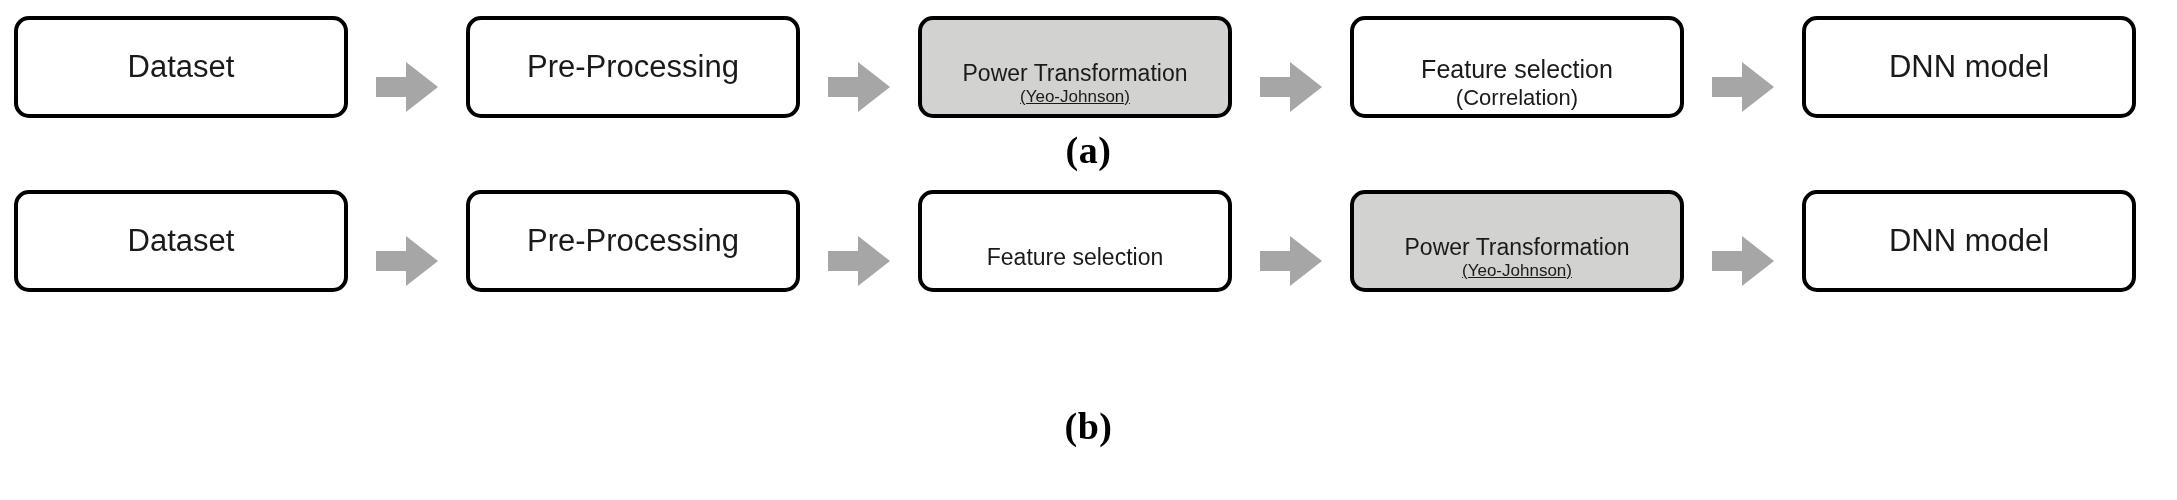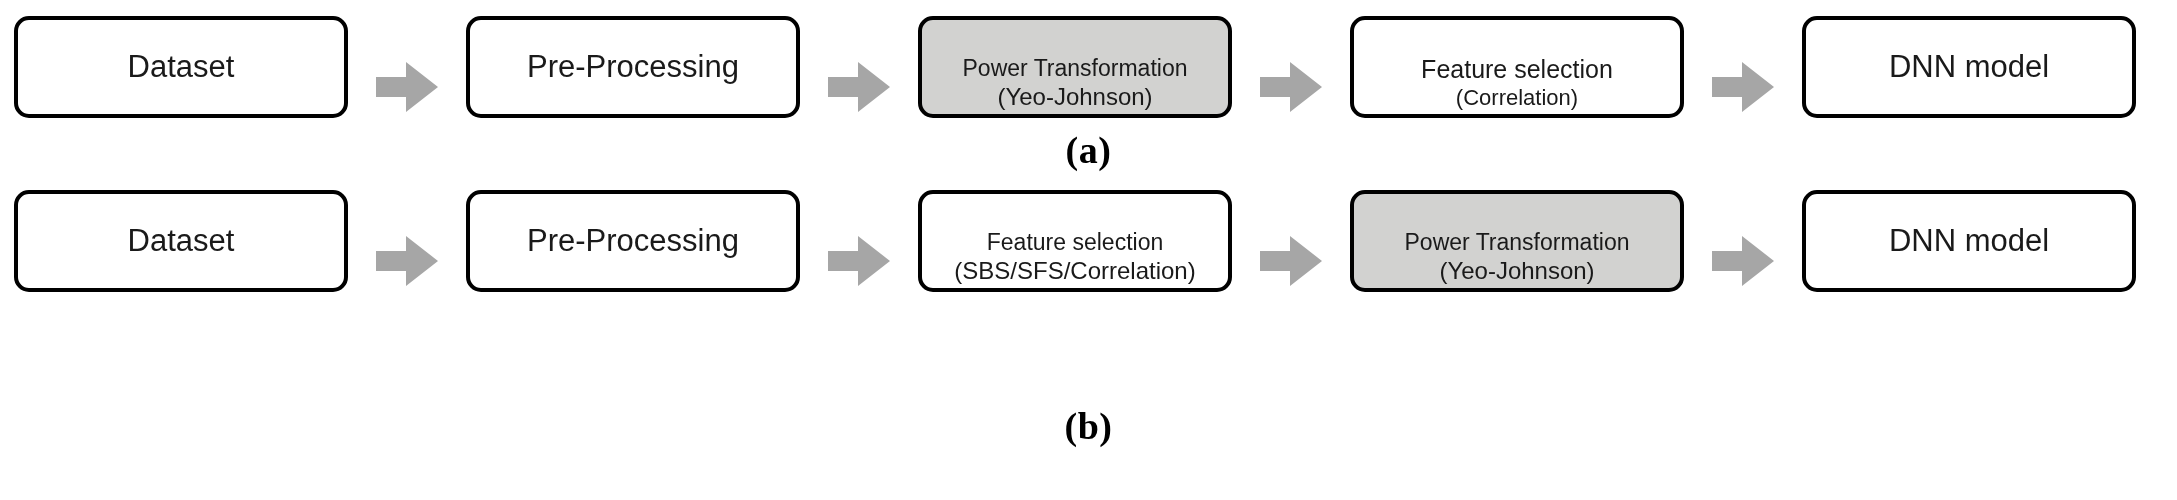--- a/index.html
+++ b/index.html
@@ -63,21 +63,21 @@
   }
   
   .node.double .line1 {
     font-size: 25px;
     margin-top: 32px;
   }
   .node.double .line2 {
     font-size: 22px;
   }
   .node.double.tight .line1 { font-size: 23px; }
-  .node.double.tight .line2 { font-size: 24px; }
+  .node.double.tight .line2 { font-size: 17px; text-decoration: underline; }
 
   
   .w-dataset   { width: 334px; }
   .w-prep      { width: 334px; }
   .w-mid       { width: 314px; }
   .w-mid-wide  { width: 334px; }
   .w-dnn       { width: 334px; }
 
   
   .arrow {
@@ -197,21 +197,20 @@
     <div class="gap-l"></div>
     <div class="arrow">
       <svg viewBox="0 0 62 62" xmlns="http://www.w3.org/2000/svg" aria-hidden="true">
         <polygon points="0,21 30,21 30,6 62,31 30,56 30,41 0,41" fill="#a6a6a6"></polygon>
       </svg>
     </div>
     <div class="gap-l"></div>
 
     <div class="node double tight w-mid" style="background: rgb(255, 255, 255);">
       <span class="line1">Feature selection</span>
-      <span class="line2">(SBS/SFS/Correlation)</span>
     </div>
 
     <div class="gap-l"></div>
     <div class="arrow">
       <svg viewBox="0 0 62 62" xmlns="http://www.w3.org/2000/svg" aria-hidden="true">
         <polygon points="0,21 30,21 30,6 62,31 30,56 30,41 0,41" fill="#a6a6a6"></polygon>
       </svg>
     </div>
     <div class="gap-l"></div>
 

